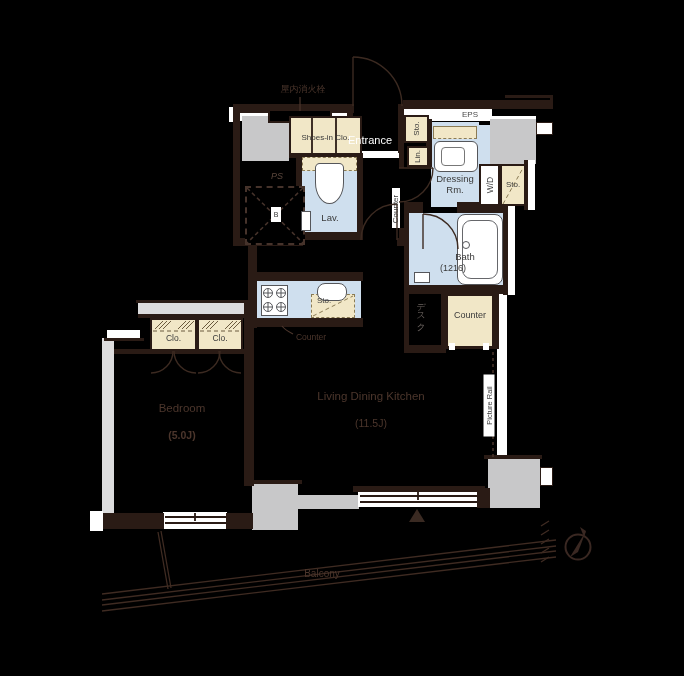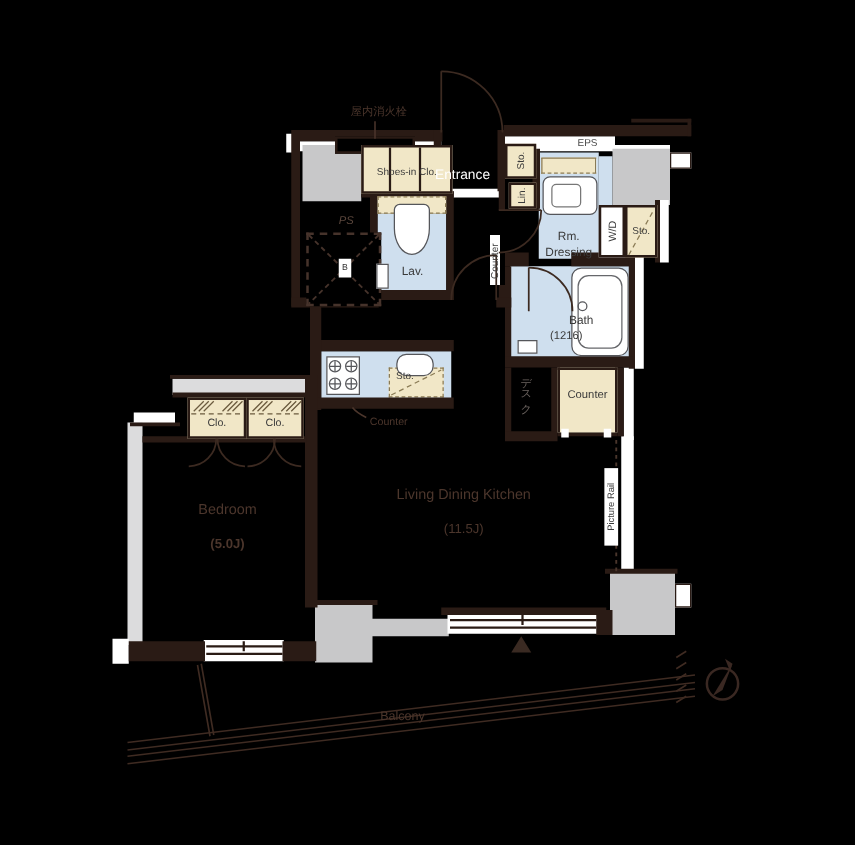--- a/index.html
+++ b/index.html
@@ -210,21 +210,21 @@
   </svg>
 
   <div class="abs lbl-dk" style="left:258px;top:83px;width:90px;height:12px;font-size:9px;">屋内消火栓</div>
   <div class="abs lbl" style="left:450px;top:110px;width:40px;height:11px;font-size:8px;color:#4a4a4a;">EPS</div>
   <div class="abs lbl-dk" style="left:263px;top:171px;width:28px;height:12px;font-size:9px;color:#5a463c;font-style:italic;">PS</div>
   <div class="abs lbl-wh" style="left:348px;top:134px;width:58px;height:14px;font-size:11px;font-weight:500;">Entrance</div>
   <div class="abs lbl" style="left:289px;top:133px;width:73px;height:12px;">Shoes-in Clo.</div>
   <div class="abs lbl rot" style="left:402px;top:123px;width:29px;height:11px;line-height:11px;">Sto.</div>
   <div class="abs lbl rot" style="left:403px;top:151px;width:29px;height:11px;line-height:11px;">Lin.</div>
   <div class="abs lbl" style="left:312px;top:213px;width:36px;height:12px;font-size:9.5px;font-weight:400;">Lav.</div>
-  <div class="abs lbl" style="left:428px;top:174px;width:54px;height:11px;font-size:9.5px;margin-top:24px;">Dressing</div>
+  <div class="abs lbl" style="left:428px;top:174px;width:54px;height:11px;font-size:9.5px;">Dressing</div>
   <div class="abs lbl" style="left:428px;top:185px;width:54px;height:11px;font-size:9.5px;">Rm.</div>
   <div class="abs lbl rot" style="left:466px;top:179px;width:48px;height:12px;font-size:8.5px;line-height:12px;">W/D</div>
   <div class="abs lbl" style="left:500px;top:180px;width:26px;height:11px;">Sto.</div>
   <div class="abs lbl" style="left:446px;top:252px;width:38px;height:11px;font-size:9.5px;">Bath</div>
   <div class="abs lbl" style="left:432px;top:263px;width:42px;height:11px;font-size:9px;">(1216)</div>
   <div class="abs lbl rot" style="left:371px;top:204px;width:50px;height:10px;line-height:10px;">Counter</div>
   <div class="abs lbl" style="left:311px;top:296px;width:26px;height:10px;">Sto.</div>
   <div class="abs lbl-dk" style="left:288px;top:332px;width:46px;height:11px;font-size:8.5px;">Counter</div>
   <div class="abs" style="left:413px;top:296px;width:14px;height:46px;writing-mode:vertical-rl;font-size:9px;color:#6b635f;z-index:6;">デスク</div>
   <div class="abs lbl" style="left:446px;top:310px;width:48px;height:12px;font-size:9px;">Counter</div>

